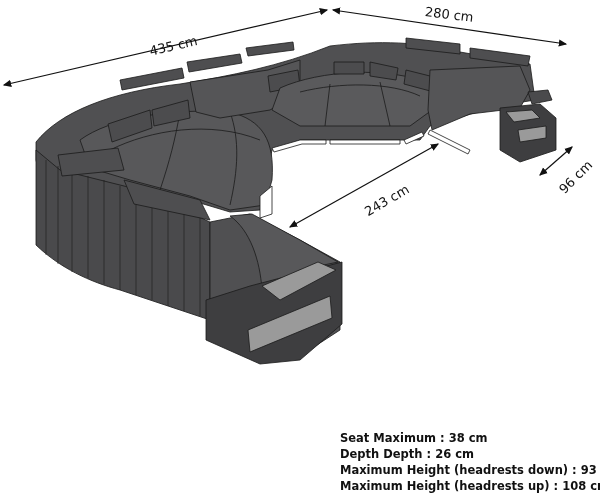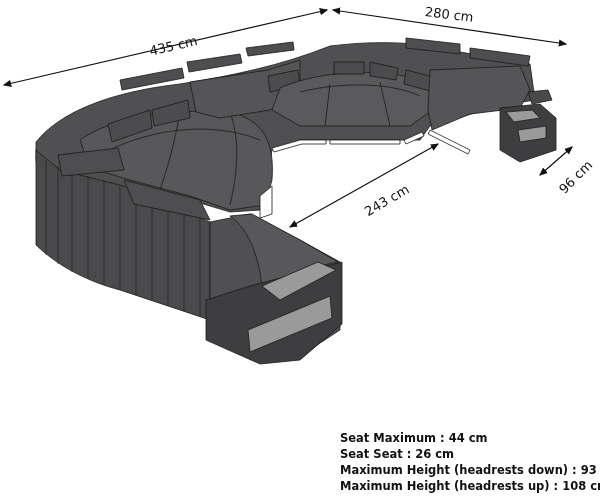--- a/index.html
+++ b/index.html
@@ -101,18 +101,18 @@
       <path d="M124,180 L200,200 L210,220 L134,204 z"></path>
     </g>
   </svg>
 
   <span class="dim-label" style="left:148px;top:44px;transform:rotate(-13deg);">435 cm</span>
   <span class="dim-label" style="left:426px;top:4px;transform:rotate(7deg);">280 cm</span>
   <span class="dim-label" style="left:362px;top:206px;transform:rotate(-30deg);">243 cm</span>
   <span class="dim-label" style="left:556px;top:186px;transform:rotate(-45deg);">96 cm</span>
 
   <div class="specs">
-    <div><span>Seat Maximum</span><span>  : </span><span>44 cm</span></div>
-    <div><span>Seat Seat</span><span> : </span><span>26 cm</span></div>
+    <div><span>Seat Maximum</span><span>  : </span><span>38 cm</span></div>
+    <div><span>Depth Depth</span><span> : </span><span>26 cm</span></div>
     <div><span>Maximum Height (headrests down)</span><span> : </span><span>93 cm</span></div>
     <div><span>Maximum Height (headrests up)</span><span> : </span><span>108 cm</span></div>
   </div>
 </div>
 
 </body></html>

